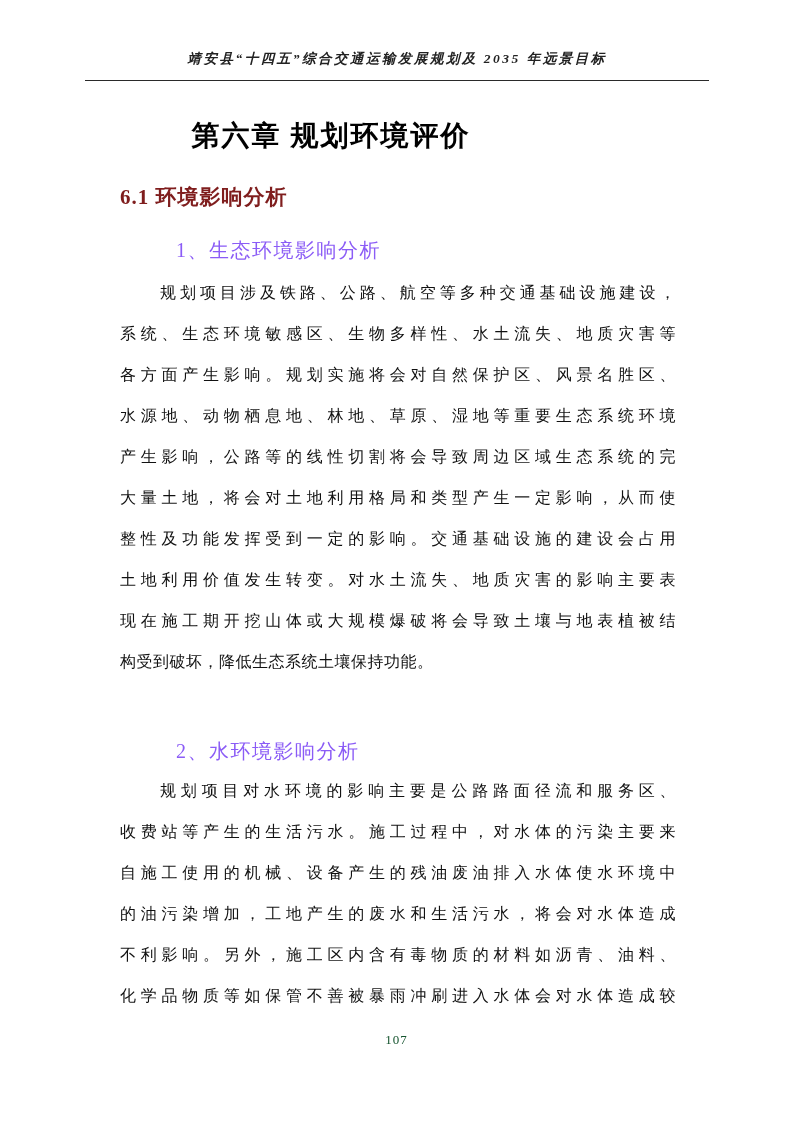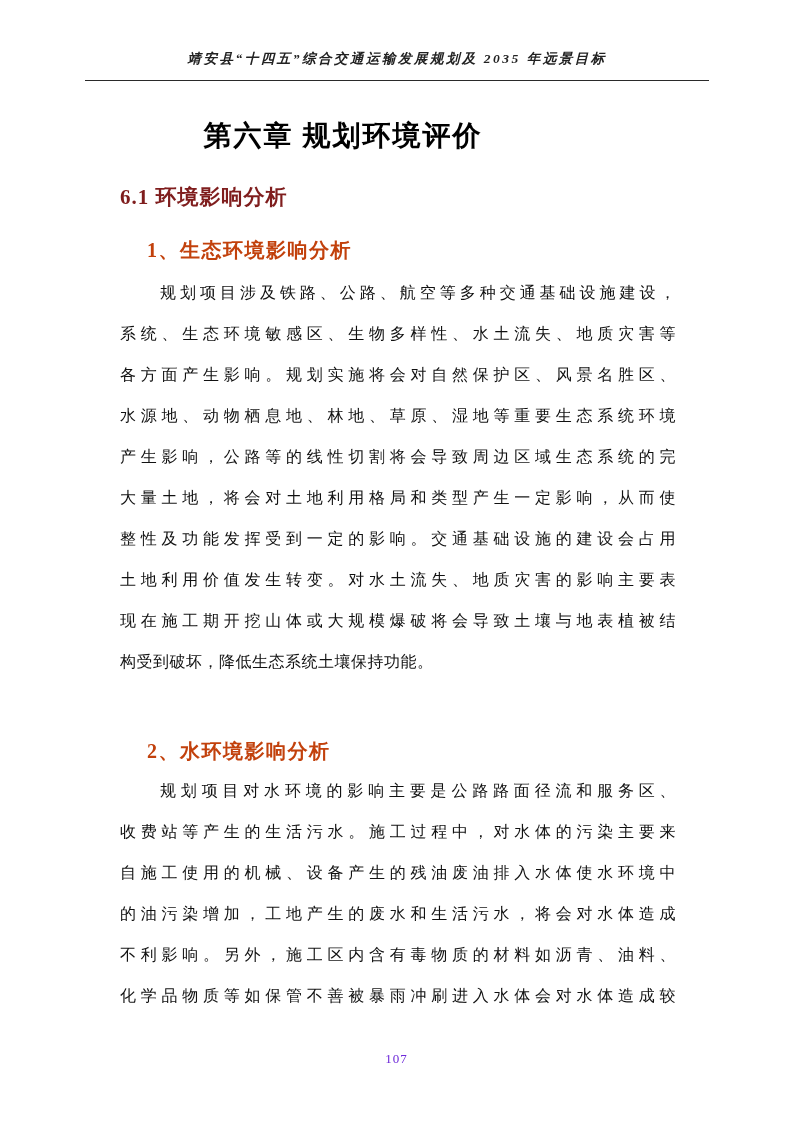--- a/index.html
+++ b/index.html
@@ -34,44 +34,44 @@
     position: absolute;
     top: 80px;
     left: 85px;
     width: 624px;
     height: 0;
     border-top: 1.5px solid #2a2a2a;
   }
   .chapter-title {
     position: absolute;
     top: 117px;
-    left: 16px;
+    left: 4px;
     width: 654px;
     text-align: center;
     font-size: 28px;
     font-weight: bold;
     letter-spacing: 2px;
     color: #000000;
   }
   .section-title {
     position: absolute;
     top: 183px;
     left: 120px;
     font-size: 21px;
     font-weight: bold;
     letter-spacing: 1px;
     color: #7f1d1d;
   }
   .subsection-heading {
     position: absolute;
-    left: 147px;
+    left: 176px;
     font-size: 20px;
-    font-weight: bold;
+    font-weight: normal;
     letter-spacing: 1.5px;
-    color: #c2410c;
+    color: #8b5cf6;
   }
   .subsection-heading.s1 { top: 237px; }
   .subsection-heading.s2 { top: 738px; }
   .para {
     position: absolute;
     left: 120px;
     width: 556px;
     font-size: 16px;
     line-height: 41px;
     color: #111111;
@@ -90,22 +90,21 @@
     text-align-last: left;
   }
   .page-number {
     position: absolute;
     top: 1032px;
     left: 0;
     width: 793px;
     text-align: center;
     font-size: 13px;
     letter-spacing: 1px;
-    color: #6d28d9;
-    margin-top: 19px;
+    color: #14532d;
   }
 </style>
 </head>
 <body>
 
 <div class="page">
 
   <div class="running-header">靖安县“十四五”综合交通运输发展规划及 2035 年远景目标</div>
 
   <div class="header-rule"></div>

